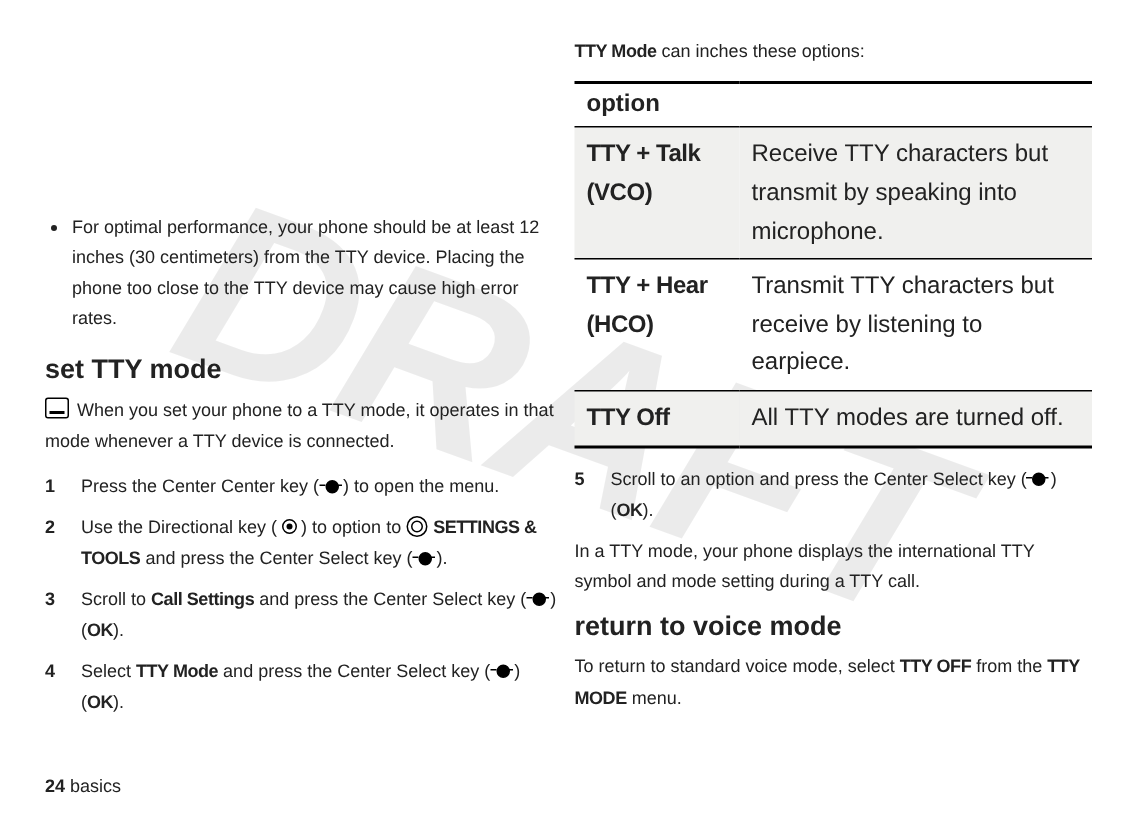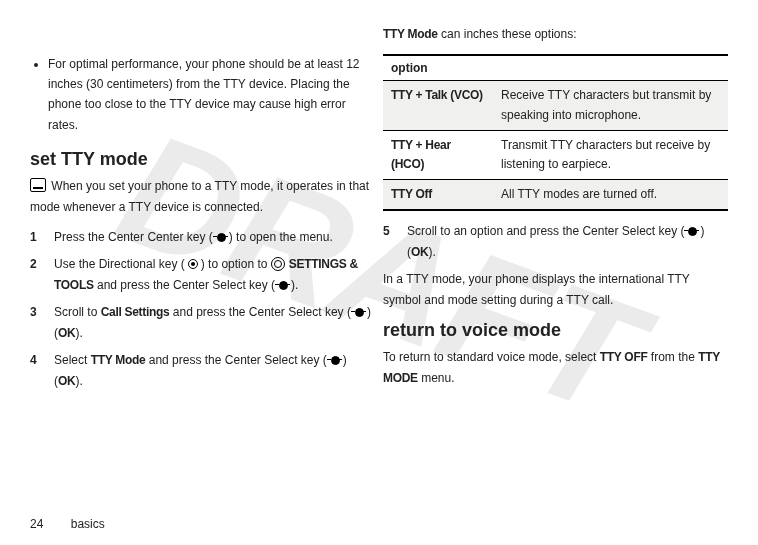--- a/index.html
+++ b/index.html
@@ -157,21 +157,21 @@
     position: absolute;
     left: 6px; top: 3px;
     width: 4px; height: 4px;
     background: #000;
     border-radius: 50%;
   }
   table.opt {
     width: 100%;
     border-collapse: collapse;
     margin: 8px 0 10px 0;
-    font-size: 12px;
+    font-size: 16px;
   }
   table.opt th {
     text-align: left;
     font-weight: 700;
     padding: 5px 8px;
     border-top: 2px solid #000;
     border-bottom: 1.5px solid #000;
     background: #fff;
   }
   table.opt td {
@@ -190,22 +190,21 @@
     width: 94px;
   }
   .footer {
     position: absolute;
     bottom: 14px;
     left: 30px;
     font-size: 12px;
     z-index: 1;
   }
   .footer .pg {
-    font-weight: 400;
-    margin-right: 24px;
+    font-weight: 700;
   }
 </style>
 </head>
 <body>
 
 <div class="watermark">DRAFT</div>
 
 <div class="cols">
   <div class="col">
     <ul class="bullet">

